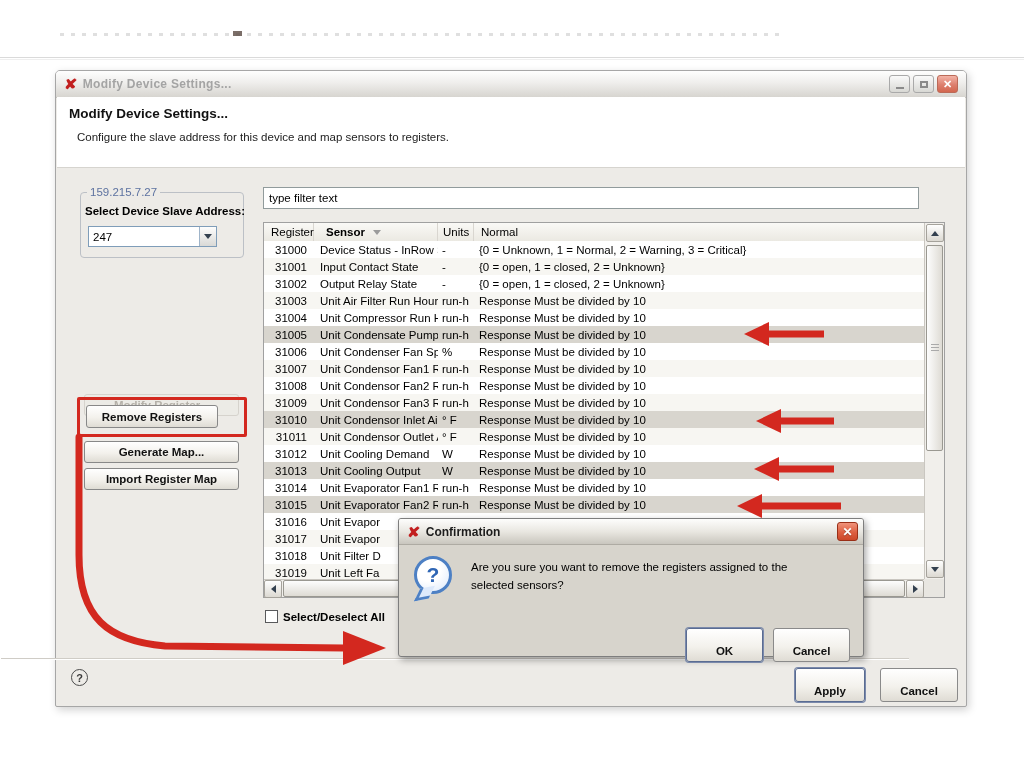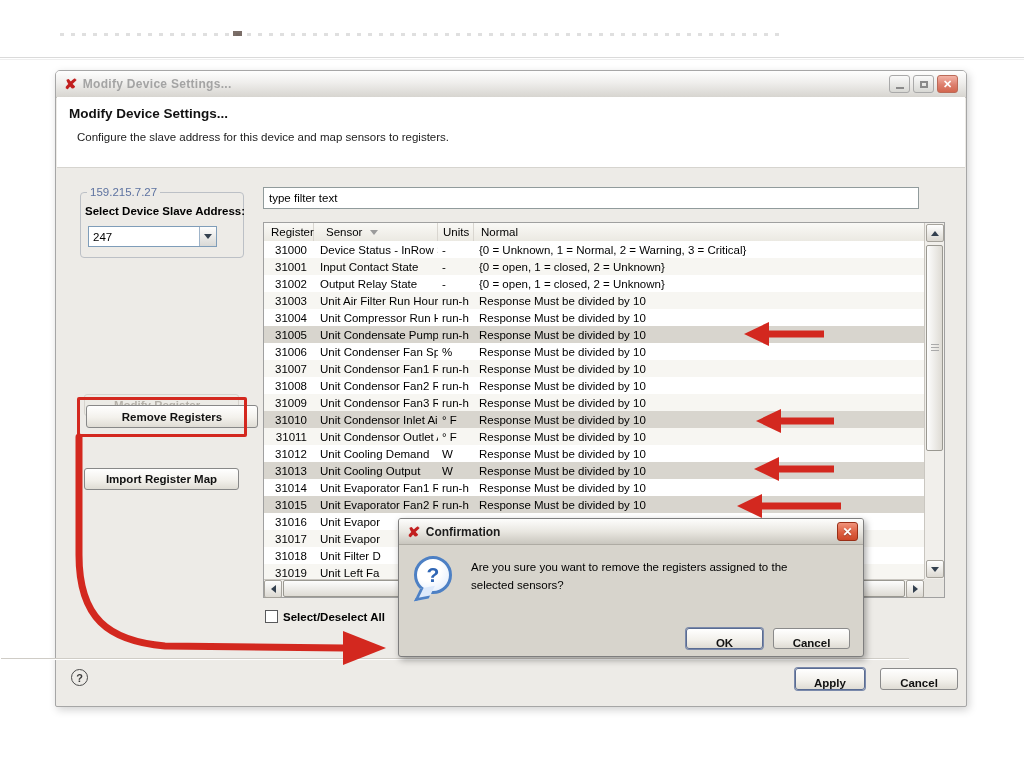--- a/index.html
+++ b/index.html
@@ -58,21 +58,21 @@
     padding:0 0 0 5px;color:#000;}
   .table{position:absolute;left:263px;top:222px;width:682px;height:376px;box-sizing:border-box;
     border:1px solid #a0a0a0;background:#fff;}
   .thead{position:absolute;left:0;top:0;right:20px;height:18px;display:flex;
     background:linear-gradient(180deg,#faf9f6,#ecead­f 100%);
     background:linear-gradient(180deg,#faf9f6,#ebe9e2);border-bottom:1px solid #bdbab3;}
   .hcell{box-sizing:border-box;font-size:11.5px;color:#000;display:flex;align-items:center;
     border-right:1px solid #d9d6d0;padding-left:7px;}
   .hcell:last-child{border-right:none;}
   .h-register{width:50px;}
-  .h-sensor{width:124px;padding-left:12px;}
+  .h-sensor{width:124px;padding-left:12px;font-weight:bold;}
   .h-units{width:36px;padding-left:5px;}
   .h-details{flex:1;}
   .sort-icon{width:0;height:0;border-left:4px solid transparent;border-right:4px solid transparent;
     border-top:5px solid #9b9b9b;margin-left:8px;}
   .tbody{position:absolute;left:0;top:18px;right:20px;bottom:18px;overflow:hidden;}
   .trow{height:17px;display:flex;align-items:center;background:#fff;}
   .trow:nth-child(even){background:#f7f6f2;}
   .trow.hl{background:#d8d5ce;}
   .tcell{box-sizing:border-box;font-size:11.5px;color:#000;white-space:nowrap;overflow:hidden;}
   .c-register{width:50px;text-align:right;padding-right:7px;}
@@ -106,21 +106,21 @@
   .selectall .cb-label{margin-left:5px;font-size:11.5px;font-weight:bold;color:#000;}
 
   
   .footer-sep{position:absolute;left:1px;top:658px;width:908px;height:2px;
     background:linear-gradient(180deg,#cfccc6 0 1px,#ffffff 1px 2px);}
   .help-circle{position:absolute;left:71px;top:669px;width:17px;height:17px;border:1.5px solid #4a4a4a;
     border-radius:50%;box-sizing:border-box;display:flex;align-items:center;justify-content:center;
     font-size:11px;font-weight:bold;color:#3a3a3a;}
   .dlg-btn{position:absolute;height:22px;box-sizing:border-box;border:1px solid #8a8a8a;border-radius:3px;
     background:linear-gradient(180deg,#ffffff 0%,#f3f1ec 55%,#dfdcd4 100%);
-    font-family:"Liberation Sans",sans-serif;font-size:11.5px;font-weight:bold;color:#111;padding:8px;}
+    font-family:"Liberation Sans",sans-serif;font-size:11.5px;font-weight:bold;color:#111;padding:16px;}
   .focus-ring{border-color:#5a6c92;box-shadow:0 0 0 1px #7a89ab;}
   .btn-apply{left:795px;top:668px;width:70px;}
   .btn-cancel-main{left:880px;top:668px;width:78px;}
 
   
   .confirm{position:absolute;left:398px;top:518px;width:464px;height:137px;background:#d7d4cc;
     border:1px solid #7e7e7e;border-radius:3px;box-shadow:2px 3px 7px rgba(0,0,0,.35);z-index:40;}
   .confirm .c-titlebar{position:absolute;left:0;top:0;right:0;height:25px;border-radius:2px 2px 0 0;
     background:linear-gradient(180deg,#fdfdfc 0%,#e9e7e1 50%,#c9c6be 100%);
     border-bottom:1px solid #aeaba3;display:flex;align-items:center;}
@@ -185,21 +185,22 @@
     <span class="gb-label">Select Device Slave Address:</span>
     <div class="combo">
       <span class="combo-value">247</span>
       <span class="combo-btn">
           <span class="tri-down"></span>
         </span>
     </div>
   </div>
 
   <button class="side-btn disabled" style="top:394px;">Modify Register...</button>
-  <button class="side-btn" style="top:405px;height:23px;left:86px;width:172px;">Remove Registers</button>
+  <button class="side-btn" style="top:405px;height:23px;left:86px;width:132px;">Remove Registers</button>
+  <button class="side-btn" style="top:441px;">Generate Map...</button>
   <button class="side-btn" style="top:468px;text-align:center;">Import Register Map</button>
 
   <input class="filter-input" value="type filter text" style="">
 
   <div class="table">
     <div class="thead">
       <div class="hcell h-register">Register</div>
       <div class="hcell h-sensor">
         <span>Sensor</span>
         <span class="sort-icon"></span>

